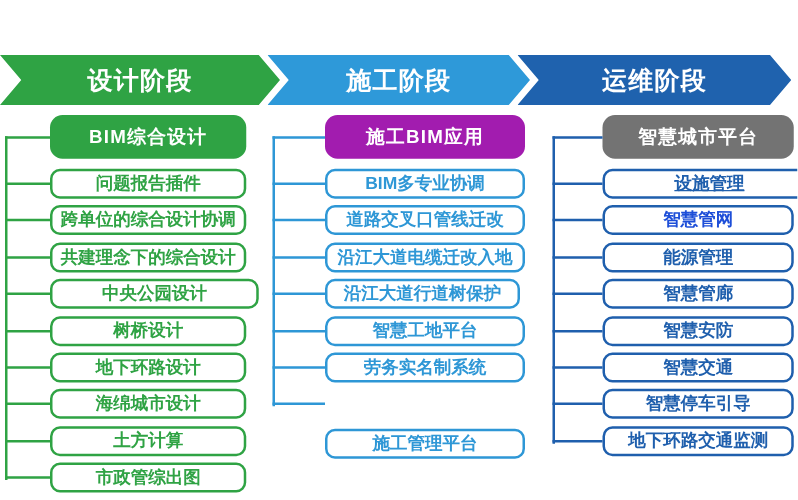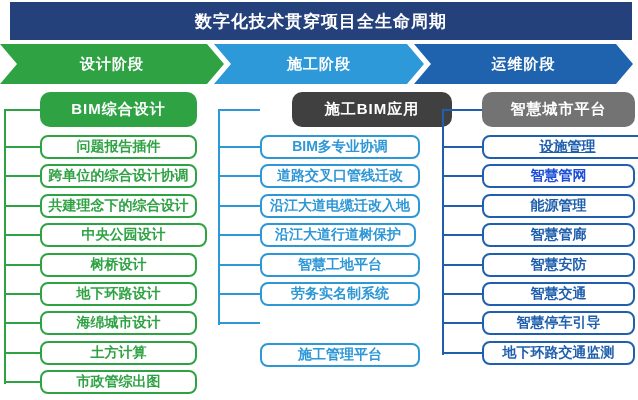--- a/index.html
+++ b/index.html
@@ -9,40 +9,39 @@
   }
   .title-bar{
     position:absolute;left:10px;top:2px;width:622px;height:38px;
     display:flex;align-items:center;justify-content:center;
     color:#ffffff;font-size:17px;font-weight:600;letter-spacing:1px;
   }
   .arrow{
     position:absolute;top:44px;height:40px;
     clip-path:polygon(0 0, calc(100% - 17px) 0, 100% 50%, calc(100% - 17px) 100%, 0 100%, 17px 50%);
     display:flex;align-items:center;justify-content:center;
-    color:#ffffff;font-size:15px;font-weight:600;letter-spacing:1px;
+    color:#ffffff;font-size:20px;font-weight:600;letter-spacing:1px;
   }
   .hdr-box{
     position:absolute;height:35px;border-radius:10px;
     display:flex;align-items:center;justify-content:center;
     color:#ffffff;font-size:15px;font-weight:600;letter-spacing:1px;
     box-sizing:border-box;
   }
   .node-box{
     position:absolute;height:24px;border-radius:8px;background:#ffffff;
     border:2px solid;display:flex;align-items:center;justify-content:center;
     font-size:14px;font-weight:600;box-sizing:border-box;white-space:nowrap;
   }
   .hline,.vline{position:absolute;}
 </style>
 </head>
 <body>
 
 <div id="stage">
-  <div class="title-bar" style="background: rgb(37, 65, 123);">数字化技术贯穿项目全生命周期</div>
 
   <div class="arrow" id="arrow-0" style="left: 0px; width: 224px; background: rgb(47, 163, 68);">
     <span>设计阶段</span>
   </div>
   <div class="arrow" id="arrow-1" style="left: 214px; width: 210px; background: rgb(46, 153, 217);">
     <span>施工阶段</span>
   </div>
   <div class="arrow" id="arrow-2" style="left: 414px; width: 219px; background: rgb(31, 98, 174);">
     <span>运维阶段</span>
   </div>
@@ -62,21 +61,21 @@
       <div class="hline" style="left:4px;top:264px;width:36px;height:2px;background:#2FA344;"></div>
       <div class="node-box" style="left:40px;top:282px;width:157px;border-color:#2FA344;color:#2FA344;">地下环路设计</div>
       <div class="hline" style="left:4px;top:293px;width:36px;height:2px;background:#2FA344;"></div>
       <div class="node-box" style="left:40px;top:311px;width:157px;border-color:#2FA344;color:#2FA344;">海绵城市设计</div>
       <div class="hline" style="left:4px;top:322px;width:36px;height:2px;background:#2FA344;"></div>
       <div class="node-box" style="left:40px;top:341px;width:157px;border-color:#2FA344;color:#2FA344;">土方计算</div>
       <div class="hline" style="left:4px;top:352px;width:36px;height:2px;background:#2FA344;"></div>
       <div class="node-box" style="left:40px;top:370px;width:157px;border-color:#2FA344;color:#2FA344;">市政管综出图</div>
       <div class="hline" style="left:4px;top:381px;width:36px;height:2px;background:#2FA344;"></div>
       <div class="vline" style="left:4px;top:109px;width:2px;height:275px;background:#2FA344;"></div>
-      <div class="hdr-box" style="left:260px;top:92px;width:160px;background:#404040;margin-left:32px;">施工BIM应用</div>
+      <div class="hdr-box" style="left:260px;top:92px;width:160px;background:#a21caf;">施工BIM应用</div>
       <div class="hline" style="left:218px;top:109px;width:42px;height:2px;background:#2E97D6;"></div>
       <div class="node-box" style="left:260px;top:135px;width:160px;border-color:#2E97D6;color:#2E97D6;">BIM多专业协调</div>
       <div class="hline" style="left:218px;top:146px;width:42px;height:2px;background:#2E97D6;"></div>
       <div class="node-box" style="left:260px;top:164px;width:160px;border-color:#2E97D6;color:#2E97D6;">道路交叉口管线迁改</div>
       <div class="hline" style="left:218px;top:175px;width:42px;height:2px;background:#2E97D6;"></div>
       <div class="node-box" style="left:260px;top:194px;width:160px;border-color:#2E97D6;color:#2E97D6;">沿江大道电缆迁改入地</div>
       <div class="hline" style="left:218px;top:205px;width:42px;height:2px;background:#2E97D6;"></div>
       <div class="node-box" style="left:260px;top:223px;width:156px;border-color:#2E97D6;color:#2E97D6;">沿江大道行道树保护</div>
       <div class="hline" style="left:218px;top:234px;width:42px;height:2px;background:#2E97D6;"></div>
       <div class="node-box" style="left:260px;top:253px;width:160px;border-color:#2E97D6;color:#2E97D6;">智慧工地平台</div>

